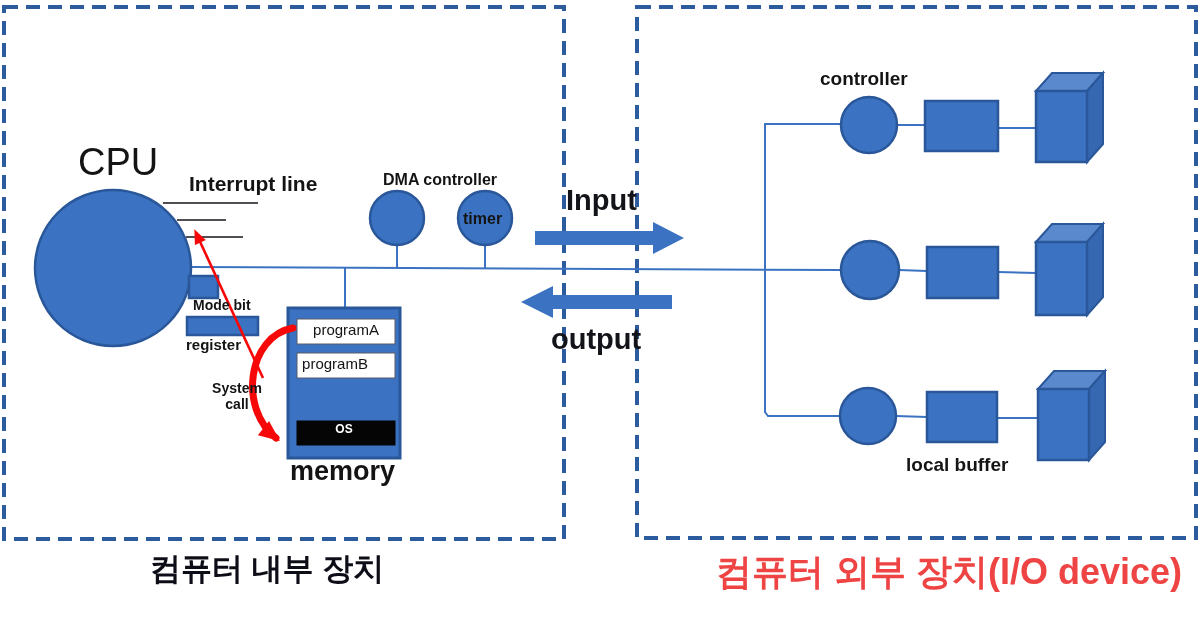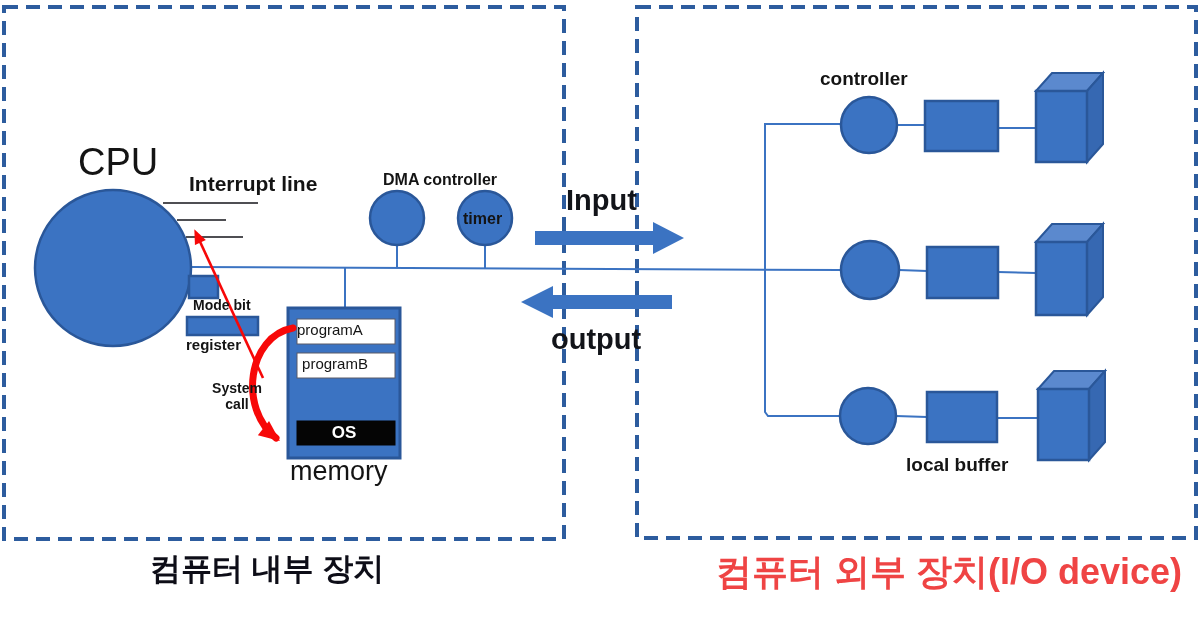--- a/index.html
+++ b/index.html
@@ -20,24 +20,24 @@
   .boxside{fill:var(--box-side,#3668b2);stroke:var(--shape-border,#2a5799);stroke-width:2;}
   .redthick{stroke:var(--arrow-red,#f70808);stroke-width:7;fill:none;stroke-linecap:round;}
   .redthin{stroke:var(--arrow-red,#f70808);stroke-width:2.6;fill:none;}
   .t-cpu{left:78px;top:141px;font-size:38px;font-weight:500;text-align:center;}
   .t-intline{left:189px;top:172px;font-size:21px;font-weight:600;}
   .t-dma{left:340px;top:171px;font-size:16px;font-weight:600;margin-left:43px;}
   .t-timer{left:463px;top:170px;font-size:16px;font-weight:600;margin-top:40px;}
   .t-modebit{left:193px;top:297px;font-size:14px;font-weight:600;}
   .t-register{left:186px;top:336px;font-size:15px;font-weight:600;}
   .t-syscall{left:203px;top:380px;width:68px;font-size:14px;font-weight:600;text-align:center;white-space:normal;}
-  .t-memory{left:290px;top:456px;font-size:27px;font-weight:400;}
-  .t-progA{left:297px;top:321px;width:98px;text-align:left;font-size:15px;}
+  .t-memory{left:290px;top:456px;font-size:27px;font-weight:700;}
+  .t-progA{left:297px;top:321px;width:98px;text-align:center;font-size:15px;}
   .t-progB{left:297px;top:355px;width:76px;text-align:center;font-size:15px;}
-  .t-os{left:297px;top:423px;width:94px;text-align:center;font-size:17px;font-weight:700;color:#ffffff;}
+  .t-os{left:297px;top:423px;width:94px;text-align:center;font-size:12px;font-weight:700;color:#ffffff;}
   .t-input{left:566px;top:184px;font-size:29px;font-weight:700;color:#121419;}
   .t-output{left:551px;top:323px;font-size:29px;font-weight:700;color:#121419;}
   .t-controller{left:820px;top:68px;font-size:19px;font-weight:600;}
   .t-localbuffer{left:906px;top:454px;font-size:19px;font-weight:600;text-align:center;}
   .t-caption-left{left:150px;top:551px;font-size:31px;font-weight:600;color:#0d0d17;}
   .t-caption-right{left:716px;top:551px;font-size:36px;font-weight:600;color:#ef4444;}
 </style>
 </head>
 <body>
 

